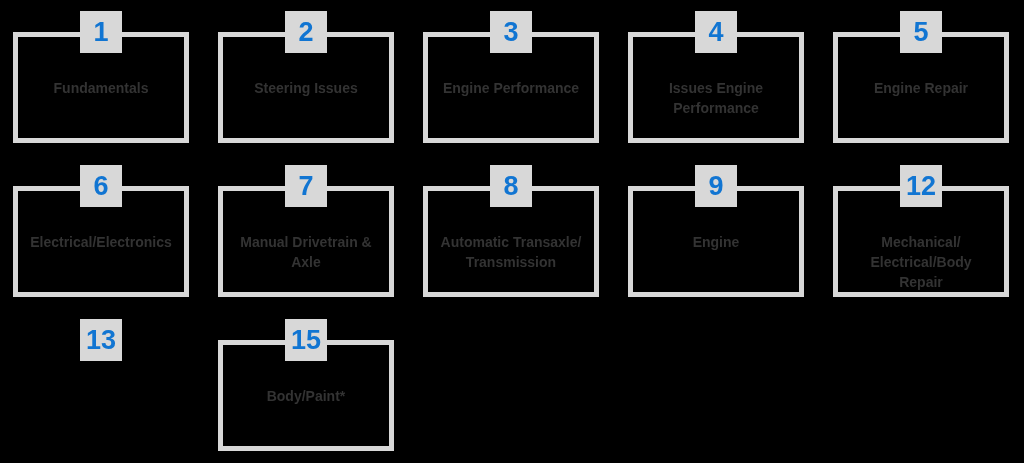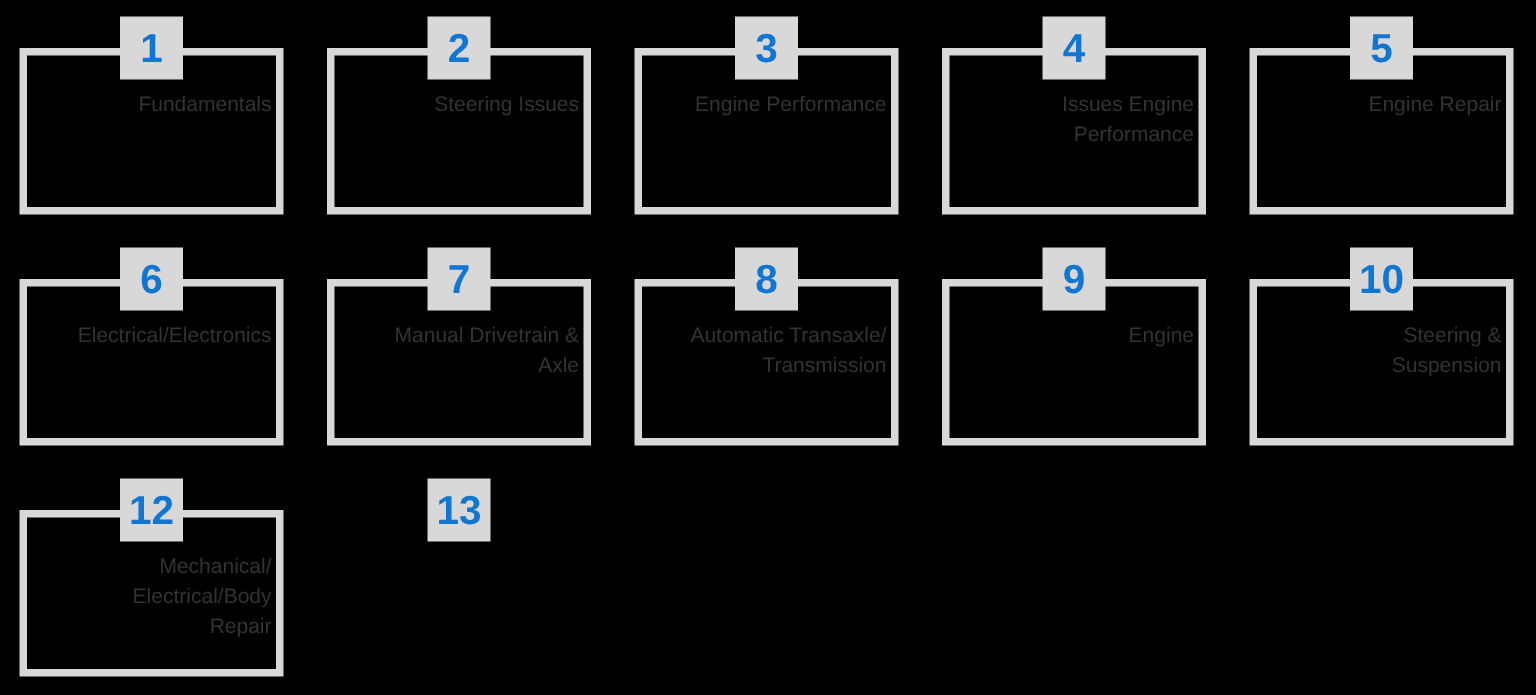--- a/index.html
+++ b/index.html
@@ -46,24 +46,24 @@
     align-items: center;
     justify-content: center;
   }
   .badge .num {
     font-weight: bold;
     font-size: 27px;
     line-height: 1;
     color: var(--accent, #1175d2);
   }
   .label {
-    margin-top: 22px;
+    margin-top: 41px;
     padding: 0 3px;
-    text-align: right;
-    font-weight: normal;
+    text-align: center;
+    font-weight: bold;
     font-size: 14px;
     line-height: 20px;
     color: var(--labelcolor, #333333);
     white-space: pre-line;
   }
 </style>
 </head>
 <body>
 
 <div class="board">
@@ -145,43 +145,42 @@
 
   <div class="cell">
     <div class="badge">
         <span class="num">9</span>
       </div>
     <div class="box">
       <div class="label">Engine</div>
     </div>
   </div>
 
-  <div class="cell">
-    <div class="badge">
-        <span class="num">10</span>
-      </div>
-    <div class="box">
-      <div class="label">Steering &amp;
-Suspension</div>
-    </div>
-  </div>
 
 
   <div class="cell">
     <div class="badge">
         <span class="num">12</span>
       </div>
     <div class="box">
       <div class="label">Mechanical/
 Electrical/Body
 Repair</div>
     </div>
   </div>
 
   <div class="cell">
     <div class="badge">
         <span class="num">13</span>
       </div>
   </div>
 
 
+  <div class="cell">
+    <div class="badge">
+        <span class="num">15</span>
+      </div>
+    <div class="box">
+      <div class="label">Body/Paint*</div>
+    </div>
+  </div>
 
 </div>
 
 </body></html>

